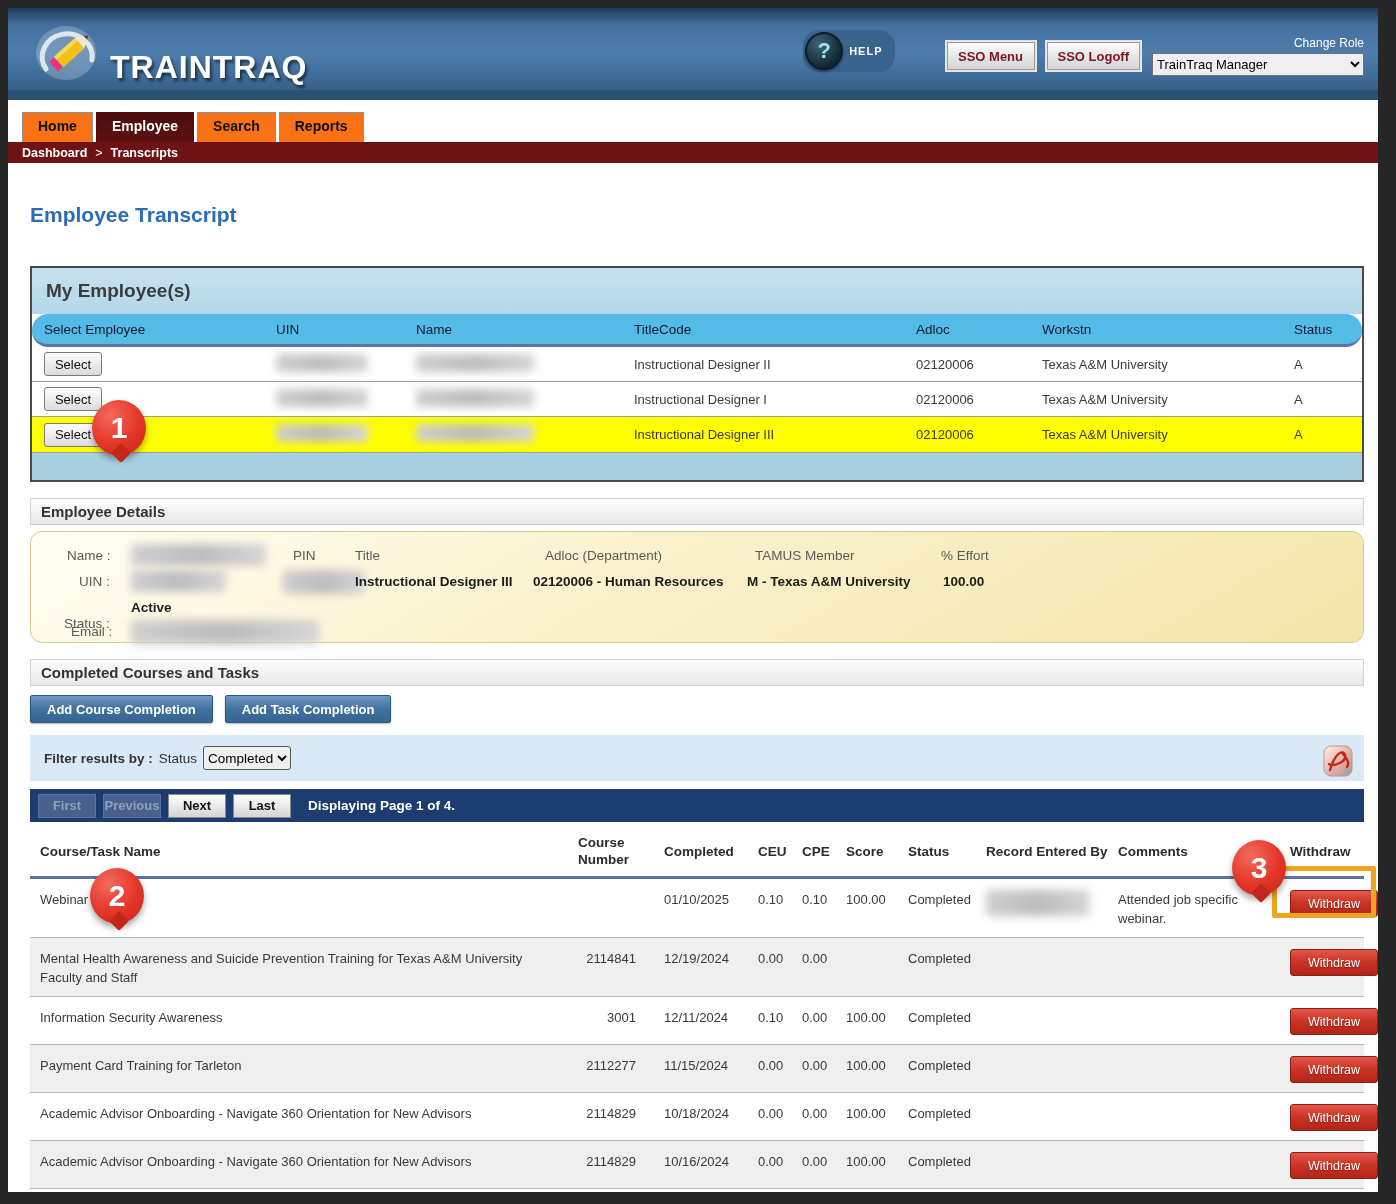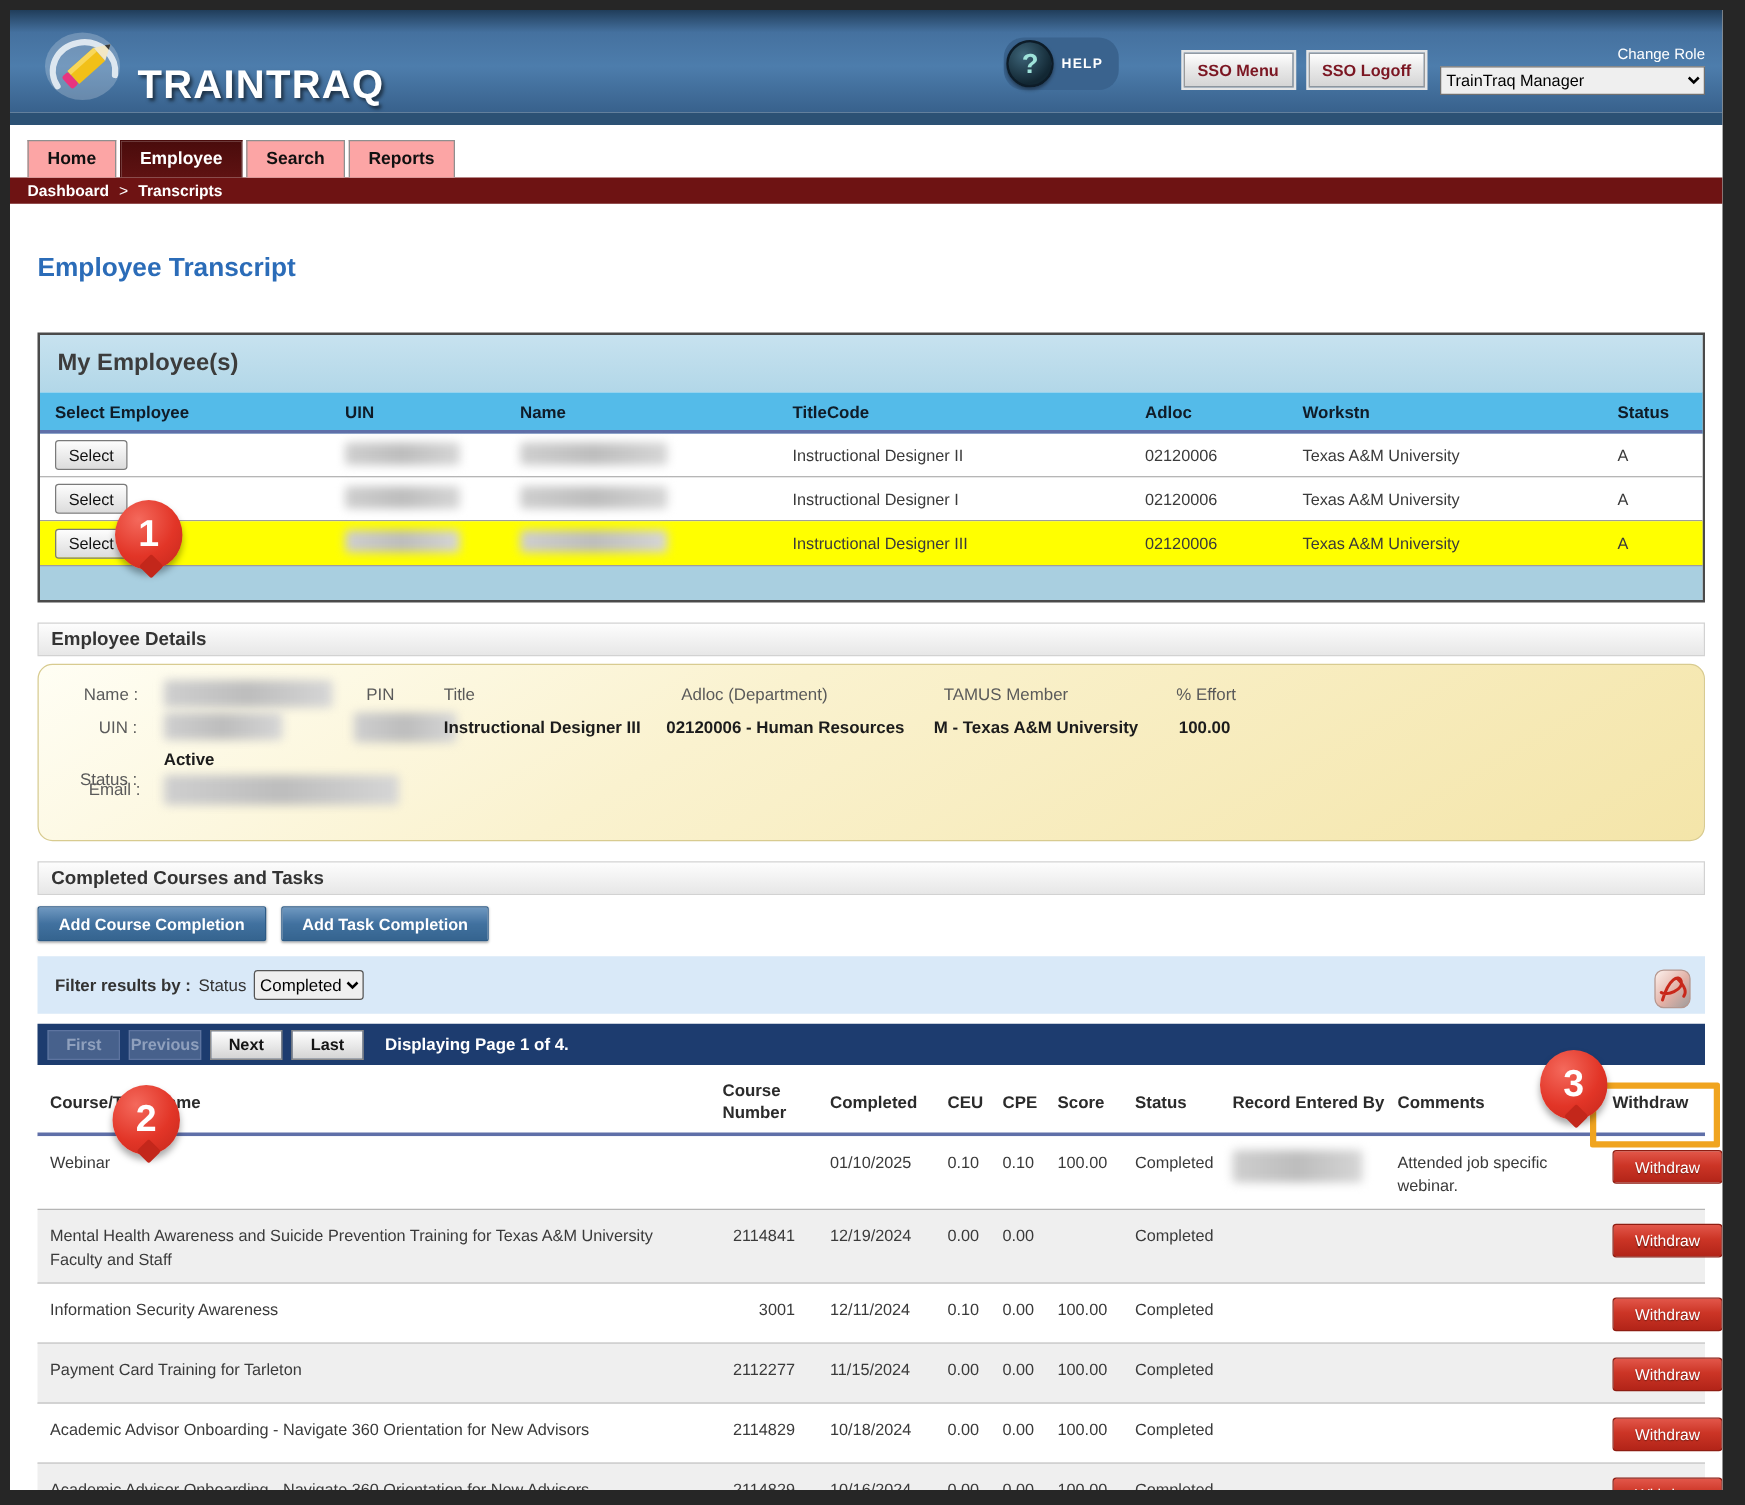--- a/index.html
+++ b/index.html
@@ -43,21 +43,21 @@
     border:1px solid #9a9a9a; outline:2px solid #e6e6e6;
     color:#7b1622; font-weight:bold; font-size:13px; cursor:pointer; margin-bottom:6px;
   }
   .role-wrap { display:flex; flex-direction:column; align-items:flex-end; }
   .role-label { color:#ffffff; font-size:12px; margin-bottom:3px; }
   .role-select { width:212px; height:23px; font-size:13px; font-family:"Liberation Sans",sans-serif; border:1px solid #707070; }
 
   
   .tabs-strip { height:42px; background:#ffffff; padding:12px 0 0 14px; display:flex; gap:3px; }
   .tab {
-    padding:5px 15px 6px 15px; background:#fca5a5; border:1px solid #8f8f8f; border-bottom:none;
+    padding:5px 15px 6px 15px; background:#f97316; border:1px solid #8f8f8f; border-bottom:none;
     font-size:14px; font-weight:bold; color:#101010; cursor:pointer;
   }
   .tab.active { background:linear-gradient(180deg,#4a0c0c,#5f1212); color:#ffffff; border-color:#4a0c0c; }
   .breadcrumb-bar {
     height:21px; background:#6e1313; color:#ffffff; font-size:12.5px; font-weight:bold;
     display:flex; align-items:center; padding-left:14px; gap:8px;
   }
   .crumb { cursor:pointer; }
   .crumb-sep { font-weight:normal; }
 
@@ -66,21 +66,21 @@
     color:#2b6cb8; font-size:21px; font-weight:bold; margin:40px 0 39px 22px;
   }
 
   
   .emp-panel { margin:0 14px 0 22px; border:2px solid #4a4a4a; }
   .emp-title-bar {
     height:46px; background:linear-gradient(180deg,#c7e2ef,#b2d7e8); display:flex; align-items:center;
     padding-left:14px; font-size:19px; font-weight:bold; color:#3c3c3c;
   }
   .emp-grid { display:grid; grid-template-columns:232px 140px 218px 282px 126px 252px 1fr; align-items:center; }
-  .emp-head { background:#54bbe9; height:33px; font-size:13.5px; font-weight:bold; color:#101c28; border-bottom:3px solid #5f6fa8; }
+  .emp-head { background:#54bbe9; height:33px; font-size:13.5px; font-weight:normal; color:#101c28; border-bottom:3px solid #5f6fa8;border-radius:16px; }
   .emp-head > div { padding-left:12px; }
   .emp-row { height:35px; background:#ffffff; border-bottom:1px solid #9e9e9e; font-size:13px; color:#3a3a3a; }
   .emp-row > div { padding-left:12px; }
   .emp-row.highlight { background:#ffff00; }
   .emp-row:last-of-type { border-bottom:none; }
   .select-btn {
     width:58px; height:24px; background:linear-gradient(180deg,#fdfdfd,#dcdcdc);
     border:1px solid #7a7a7a; border-radius:3px; font-size:13px; color:#111; cursor:pointer;
     font-family:"Liberation Sans",sans-serif;
   }
@@ -92,21 +92,21 @@
 
   
   .section-heading {
     margin:16px 14px 0 22px; height:27px; line-height:26px; padding-left:10px;
     background:linear-gradient(180deg,#fdfdfd,#e7e7e7); border:1px solid #d2d2d2;
     font-size:15px; font-weight:bold; color:#333333;
   }
 
   
   .details-panel {
-    position:relative; margin:6px 14px 0 22px; height:142px; border-radius:12px;
+    position:relative; margin:6px 14px 0 22px; height:112px; border-radius:12px;
     background:linear-gradient(150deg,#fffef4 0%,#faf2cf 40%,#f4e5a9 100%);
     border:1px solid #d8cb90;
   }
   .d-label { position:absolute; font-size:13.5px; color:#5a5a5a; }
   .d-value { position:absolute; font-size:13.5px; font-weight:bold; color:#1c1c1c; }
 
   
   .action-btn-row { margin:9px 14px 0 22px; display:flex; gap:12px; }
   .action-btn {
     height:28px; padding:0 16px; font-size:13px; font-weight:bold; color:#ffffff;

